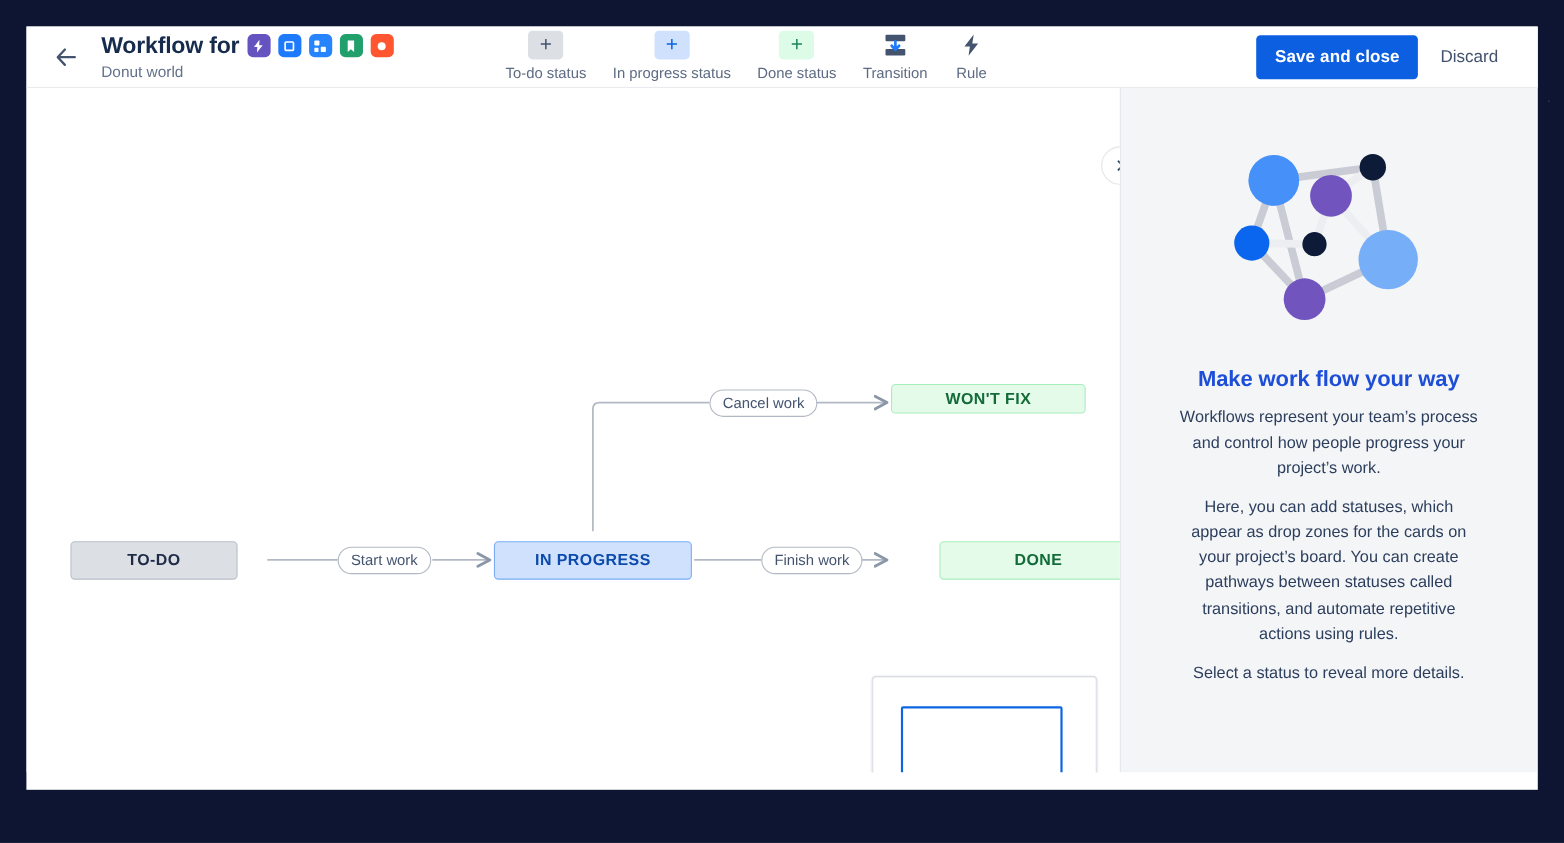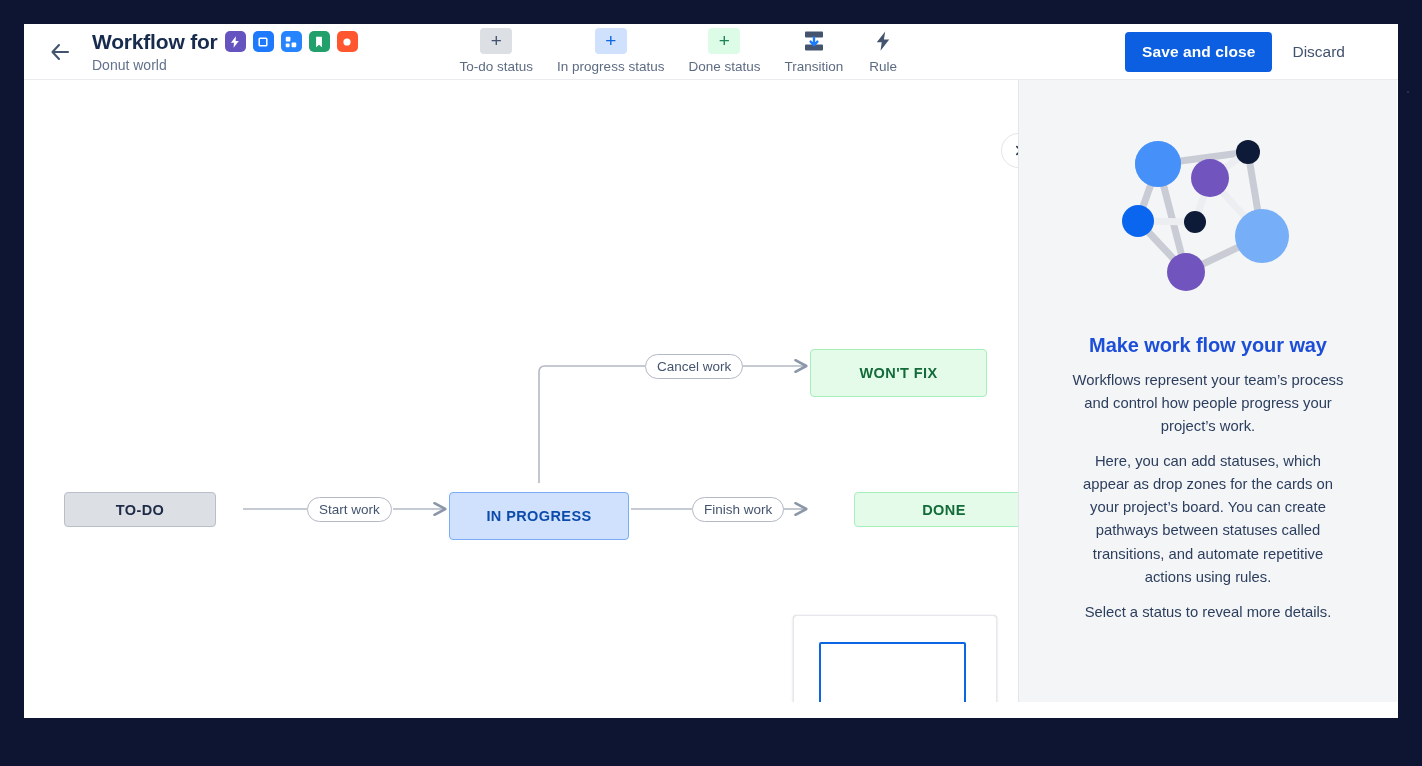--- a/index.html
+++ b/index.html
@@ -67,21 +67,21 @@
   }
   .tool-ico {
     width: 32px; height: 26px; border-radius: 4px;
     display: flex; align-items: center; justify-content: center;
     font-size: 19px; line-height: 1; font-weight: 400;
   }
   .tool-lbl { font-size: 13.5px; color: #5d6b82; white-space: nowrap; }
 
   #header-actions {
     margin-left: auto; display: flex; 
-    gap: 6px; padding-right: 39px;
+    gap: 6px; padding-right: 22px;
   }
   #save-btn {
     background: #0c5fe0; color: #fff; border: none; border-radius: 4px;
     font-size: 15.5px; font-weight: 700; padding: 11px 17px; cursor: pointer;
     font-family: inherit; letter-spacing: .1px;
   }
   #discard-btn {
     background: transparent; color: #42526e; border: none; border-radius: 4px;
     font-size: 15.5px; padding: 11px 14px; cursor: pointer; font-family: inherit;
   }
@@ -255,23 +255,23 @@
         <line x1="369" y1="429" x2="421" y2="429" stroke="#b3b9c4" stroke-width="1.6" marker-end="url(#ah)"></line>
 
         <line x1="607" y1="429" x2="668" y2="429" stroke="#b3b9c4" stroke-width="1.6"></line>
         <line x1="754" y1="429" x2="782" y2="429" stroke="#b3b9c4" stroke-width="1.6" marker-end="url(#ah)"></line>
 
         <path d="M515 403 L515 292 Q515 286 521 286 L621 286" fill="none" stroke="#b3b9c4" stroke-width="1.6"></path>
         <line x1="710" y1="286" x2="782" y2="286" stroke="#b3b9c4" stroke-width="1.6" marker-end="url(#ah)"></line>
       </svg>
 
       <div class="node todo" style="left:40px;  top:412px; width:152px; height:35px;">TO-DO</div>
-      <div class="node inprog" style="left:425px; top:412px; width:180px; height:48px;">IN PROGRESS</div>
+      <div class="node inprog" style="left:425px; top:412px; width:180px; height:35px;">IN PROGRESS</div>
       <div class="node done" style="left:830px; top:412px; width:180px; height:35px;">DONE</div>
-      <div class="node done" style="left:786px; top:269px; width:177px; height:48px;">WON'T FIX</div>
+      <div class="node done" style="left:786px; top:269px; width:177px; height:27px;">WON'T FIX</div>
 
       <div class="edge-label" style="left:283px; top:417px;">Start work</div>
       <div class="edge-label" style="left:668px; top:417px;">Finish work</div>
       <div class="edge-label" style="left:621px; top:274px;">Cancel work</div>
 
       <div id="minimap">
         <div id="minimap-view"></div>
 
       </div>
 

